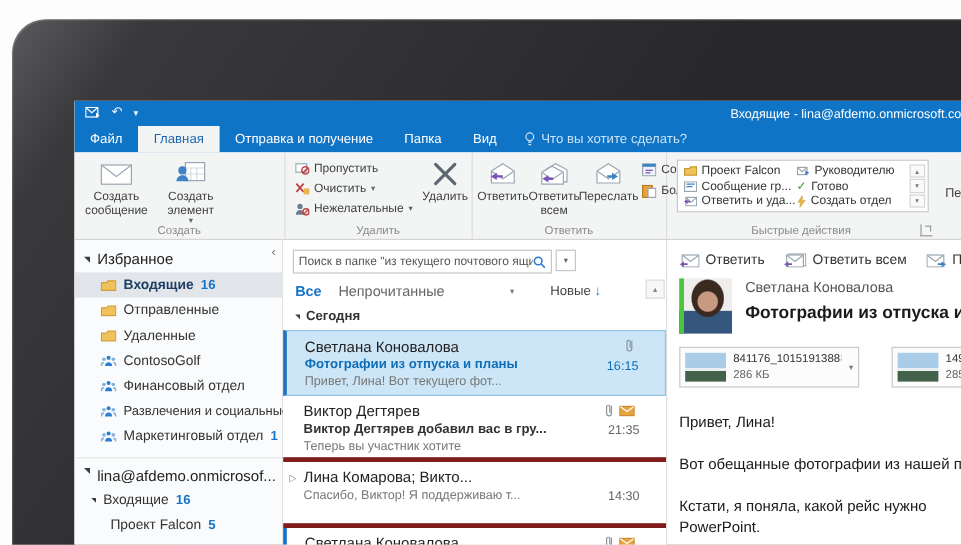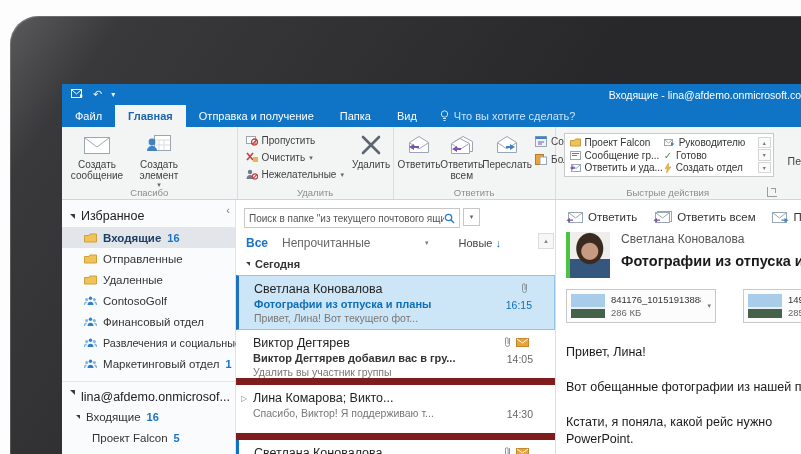--- a/index.html
+++ b/index.html
@@ -13,21 +13,21 @@
 
   
   .titlebar{flex:0 0 21px;background:#0f73c6;display:flex;align-items:center;color:#fff;}
   .qat{display:flex;align-items:center;gap:9px;padding-left:9px;}
   .qat .g{font-size:11px;line-height:11px;color:#eaf4fc;}
   .win-title{margin-left:auto;font-size:10.5px;white-space:nowrap;color:#fff;}
 
   
   .tabrow{flex:0 0 22px;background:#0f73c6;display:flex;color:#fff;font-size:11px;}
   .tab{display:flex;align-items:center;padding:0 13px;white-space:nowrap;}
-  .tab.active{background:#f3f4f4;color:#1b66b0;font-weight:bold;}
+  .tab.active{background:#f3f4f4;color:#1b66b0;}
   .tellme{display:flex;align-items:center;gap:5px;color:#c9e3f8;padding:0 10px;white-space:nowrap;}
 
   
   .ribbon{flex:0 0 72px;background:#f3f4f4;border-bottom:1px solid #d4d4d4;display:flex;color:#3f3f3f;}
   .rgroup{position:relative;border-right:1px solid #dddddd;height:100%;box-sizing:border-box;}
   .rlabel{position:absolute;bottom:1px;left:0;right:0;text-align:center;color:#8b8b8b;font-size:9.5px;white-space:nowrap;}
   .lbtn{width:58px;display:flex;flex-direction:column;align-items:center;text-align:center;
         padding-top:4px;font-size:10px;line-height:11px;color:#3f3f3f;}
   .lbtn .ic{height:28px;display:flex;align-items:center;justify-content:center;}
   .g-new{display:flex;padding:0 6px;gap:4px;}
@@ -73,21 +73,21 @@
   .search-box .stext{flex:1;overflow:hidden;white-space:nowrap;}
   .search-dd{width:17px;height:18px;border:1px solid #c7c7c7;box-sizing:border-box;display:flex;align-items:center;justify-content:center;color:#666;font-size:7px;background:#fff;}
   .filter-row{display:flex;align-items:center;margin:6px 10px 0 10px;font-size:12px;color:#555;height:18px;}
   .f-all{color:#1874c9;font-weight:bold;}
   .f-unread{margin-left:14px;color:#666;}
   .f-caret{margin-left:auto;font-size:7px;color:#777;}
   .f-sort{margin-left:30px;margin-right:44px;font-size:11px;color:#444;white-space:nowrap;}
   .f-sort .dn{color:#1874c9;}
   .group-hdr{display:flex;align-items:center;gap:5px;margin:6px 0 0 10px;font-size:11px;font-weight:bold;color:#333;}
   .msgs{margin-top:5px;}
-  .msg{position:relative;height:55px;border-bottom:7px solid #7f1d1d;padding:6px 70px 0 17px;box-sizing:border-box;background:#fff;}
+  .msg{position:relative;height:55px;border-bottom:4px solid #7f1d1d;padding:6px 70px 0 17px;box-sizing:border-box;background:#fff;}
   .msg .sender{font-size:12.5px;color:#222;white-space:nowrap;overflow:hidden;}
   .msg .subj{font-size:11px;font-weight:bold;color:#333;white-space:nowrap;overflow:hidden;margin-top:2px;}
   .msg .prev{font-size:10.5px;color:#777;white-space:nowrap;overflow:hidden;margin-top:2px;}
   .msg .time{position:absolute;right:22px;top:23px;font-size:10.5px;color:#666;}
   .msg .micons{position:absolute;right:26px;top:6px;display:flex;gap:5px;align-items:center;}
   .msg.selected{background:#cde6f7;border:1px solid #92c4e6;border-left:3px solid #1e70c1;padding-left:15px;}
   .msg.selected .subj,.msg.selected .time{color:#0e6eb8;}
   .msg.unreadbar{border-left:3px solid #1072c5;padding-left:15px;}
   .expand{position:absolute;left:5px;top:9px;font-size:8px;color:#888;}
   .list-scroll{position:absolute;right:2px;top:33px;width:15px;bottom:0;}
@@ -181,21 +181,21 @@
                     <rect x="8.5" y="1.5" width="16" height="15" fill="#fff" stroke="#9aa7b2"></rect>
                     <path d="M9 6h15M13 6v10M18 6v10M9 11h15" stroke="#d8dde2"></path>
                     <circle cx="6" cy="8" r="3.4" fill="#3f83c6"></circle>
                     <path d="M1 17c0-3 2.3-5 5-5s5 2 5 5Z" fill="#3f83c6"></path>
                   </svg>
               </span>
               <span>Создать элемент</span>
               <span class="caret">▾</span>
             </div>
           </div>
-          <div class="rlabel">Спасибо</div>
+          <div class="rlabel">Создать</div>
         </div>
 
         <div class="rgroup" style="width:156px;">
           <div class="g-del">
             <div class="dels">
               <div class="srow">
                 <span>
                   <svg width="12" height="11" viewBox="0 0 12 11">
                       <rect x="0.5" y="1.5" width="9" height="7" fill="#fff" stroke="#9aa7b2"></rect>
                       <circle cx="8.5" cy="7" r="3" fill="none" stroke="#c04343" stroke-width="1.3"></circle>
@@ -506,22 +506,22 @@
                     <svg width="7" height="12" viewBox="0 0 7 12">
                       <path d="M5.5 2 v6.5 a2 2 0 0 1 -4 0 V3 a1.3 1.3 0 0 1 2.6 0 v5" fill="none" stroke="#8a949c" stroke-width="1"></path>
                     </svg>
                   </span>
               </div>
             </div>
 
             <div class="msg">
               <div class="sender">Виктор Дегтярев</div>
               <div class="subj">Виктор Дегтярев добавил вас в гру...</div>
-              <div class="prev">Удалить вы участник группы</div>
-              <div class="time">14:05</div>
+              <div class="prev">Теперь вы участник хотите</div>
+              <div class="time">21:35</div>
               <div class="micons">
                 <span>
                     <svg width="7" height="12" viewBox="0 0 7 12">
                       <path d="M5.5 2 v6.5 a2 2 0 0 1 -4 0 V3 a1.3 1.3 0 0 1 2.6 0 v5" fill="none" stroke="#8a949c" stroke-width="1"></path>
                     </svg>
                   </span>
                 <span>
                     <svg width="13" height="9" viewBox="0 0 13 9">
                       <rect x="0.5" y="0.5" width="12" height="8" fill="#e8a33d" stroke="#c5862a"></rect>
                       <path d="M1 1 L6.5 5 L12 1" fill="none" stroke="#fff"></path>

